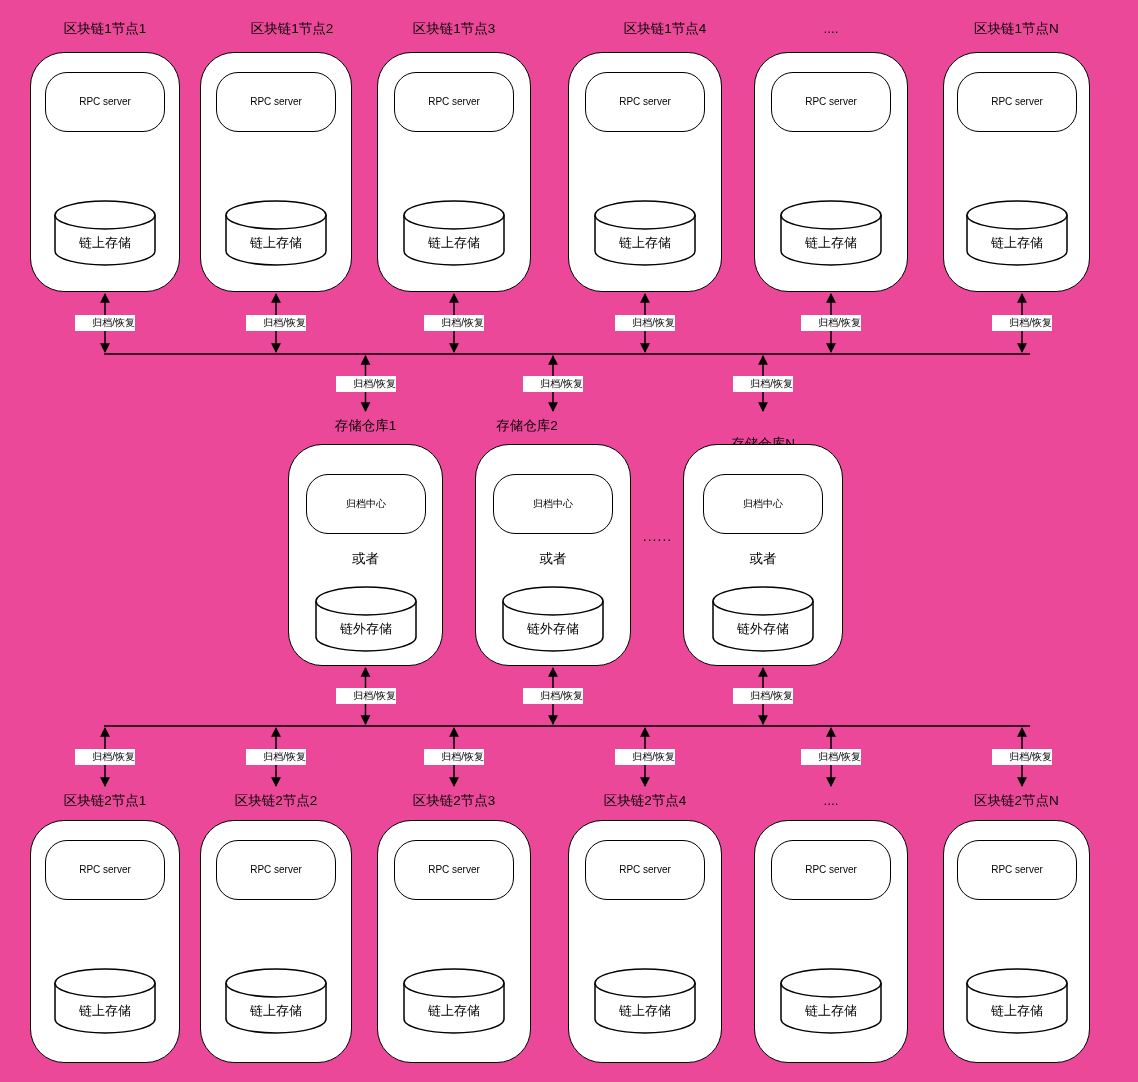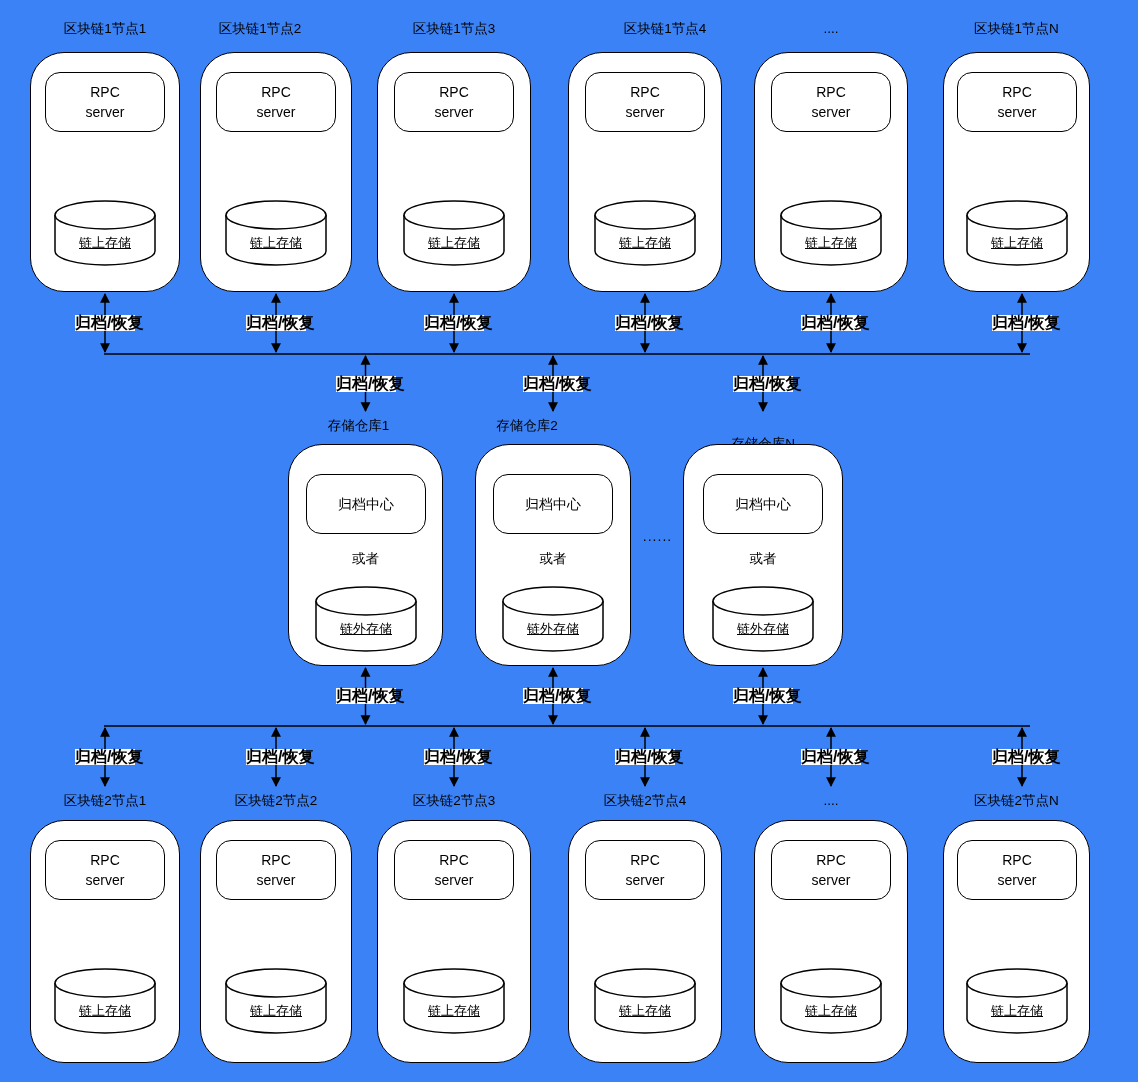--- a/index.html
+++ b/index.html
@@ -1,39 +1,39 @@
 <!DOCTYPE html>
 <html><head>
 <meta charset="utf-8">
 <style>
   * { margin:0; padding:0; box-sizing:border-box; }
   html,body { background:#fff; }
   .canvas {
-    position:relative; width:1138px; height:1082px; background:#3b82f6;
+    position:relative; width:1138px; height:1082px; background:#ec4899;
     font-family:"Liberation Sans","DejaVu Sans",sans-serif; color:#000; font-size:13px;
     overflow:hidden;
   }
   .wires { position:absolute; left:0; top:0; width:1138px; height:1082px; }
   .nodebox {
     position:absolute; border:1.5px solid #000; border-radius:34px; background:#fff;
   }
   .innerbox {
-    position:absolute; border:1.5px solid #000; border-radius:15px; background:#fff;
+    position:absolute; border:1.5px solid #000; border-radius:22px; background:#fff;
     display:flex; align-items:center; justify-content:center; text-align:center;
-    font-size:14px; line-height:1.45;
+    font-size:10px; line-height:1.45;
   }
   .rpc-t { display:block; width:64px; }
   .title { position:absolute; text-align:center; font-size:13.5px; line-height:17px; white-space:nowrap; }
   .elabel {
-    position:absolute; width:60px; text-align:left; background:#fff;
-    font-size:16px; line-height:16px; white-space:nowrap;font-weight:bold;
+    position:absolute; width:60px; text-align:right; background:#fff;
+    font-size:10px; line-height:16px; white-space:nowrap;
   }
   .cylwrap { position:absolute; width:104px; height:66px; }
   .cylwrap svg { position:absolute; left:0; top:0; }
-  .cyl-label { position:absolute; left:0; right:0; top:34px; text-align:center; font-size:13px;text-decoration:underline; }
+  .cyl-label { position:absolute; left:0; right:0; top:34px; text-align:center; font-size:13px; }
   .ortext { position:absolute; text-align:center; font-size:13.5px; line-height:17px; }
   .dots { position:absolute; text-align:center; font-size:14px; letter-spacing:1px; line-height:17px; }
 </style>
 </head>
 <body>
 
 <div class="canvas">
 
   <svg class="wires">
     <defs>
@@ -65,21 +65,21 @@
     <line x1="454" y1="728" x2="454" y2="786" stroke="#000" stroke-width="1.5" marker-start="url(#ah)" marker-end="url(#ah)"></line>
     <line x1="645" y1="728" x2="645" y2="786" stroke="#000" stroke-width="1.5" marker-start="url(#ah)" marker-end="url(#ah)"></line>
     <line x1="831" y1="728" x2="831" y2="786" stroke="#000" stroke-width="1.5" marker-start="url(#ah)" marker-end="url(#ah)"></line>
     <line x1="1022" y1="728" x2="1022" y2="786" stroke="#000" stroke-width="1.5" marker-start="url(#ah)" marker-end="url(#ah)"></line>
 
     <line x1="1017" y1="135" x2="1017" y2="197" stroke="#000" stroke-width="1.5" marker-start="url(#ah)" marker-end="url(#ah)"></line>
     <line x1="1017" y1="903" x2="1017" y2="965" stroke="#000" stroke-width="1.5" marker-start="url(#ah)" marker-end="url(#ah)"></line>
   </svg>
 
   <div class="title" style="left:30px;top:20px;width:150px">区块链1节点1</div>
-  <div class="title" style="left:184px;top:20px;width:152px">区块链1节点2</div>
+  <div class="title" style="left:216px;top:20px;width:152px">区块链1节点2</div>
   <div class="title" style="left:377px;top:20px;width:154px">区块链1节点3</div>
   <div class="title" style="left:588px;top:20px;width:154px">区块链1节点4</div>
   <div class="title" style="left:754px;top:20px;width:154px">....</div>
   <div class="title" style="left:943px;top:20px;width:147px">区块链1节点N</div>
 
   <div class="nodebox" style="left:30px;top:52px;width:150px;height:240px"></div>
   <div class="nodebox" style="left:200px;top:52px;width:152px;height:240px"></div>
   <div class="nodebox" style="left:377px;top:52px;width:154px;height:240px"></div>
   <div class="nodebox" style="left:568px;top:52px;width:154px;height:240px"></div>
   <div class="nodebox" style="left:754px;top:52px;width:154px;height:240px"></div>
@@ -151,21 +151,21 @@
   <div class="elabel" style="left:246px;top:315px">归档/恢复</div>
   <div class="elabel" style="left:424px;top:315px">归档/恢复</div>
   <div class="elabel" style="left:615px;top:315px">归档/恢复</div>
   <div class="elabel" style="left:801px;top:315px">归档/恢复</div>
   <div class="elabel" style="left:992px;top:315px">归档/恢复</div>
 
   <div class="elabel" style="left:336px;top:376px">归档/恢复</div>
   <div class="elabel" style="left:523px;top:376px">归档/恢复</div>
   <div class="elabel" style="left:733px;top:376px">归档/恢复</div>
 
-  <div class="title" style="left:281px;top:417px;width:155px">存储仓库1</div>
+  <div class="title" style="left:288px;top:417px;width:155px">存储仓库1</div>
   <div class="title" style="left:449px;top:417px;width:156px">存储仓库2</div>
   <div class="title" style="left:683px;top:435px;width:160px">存储仓库N</div>
 
   <div class="nodebox" style="left:288px;top:444px;width:155px;height:222px"></div>
   <div class="nodebox" style="left:475px;top:444px;width:156px;height:222px"></div>
   <div class="nodebox" style="left:683px;top:444px;width:160px;height:222px"></div>
 
   <div class="innerbox" style="left:306px;top:474px;width:120px;height:60px">
       <span>归档中心</span>
     </div>

